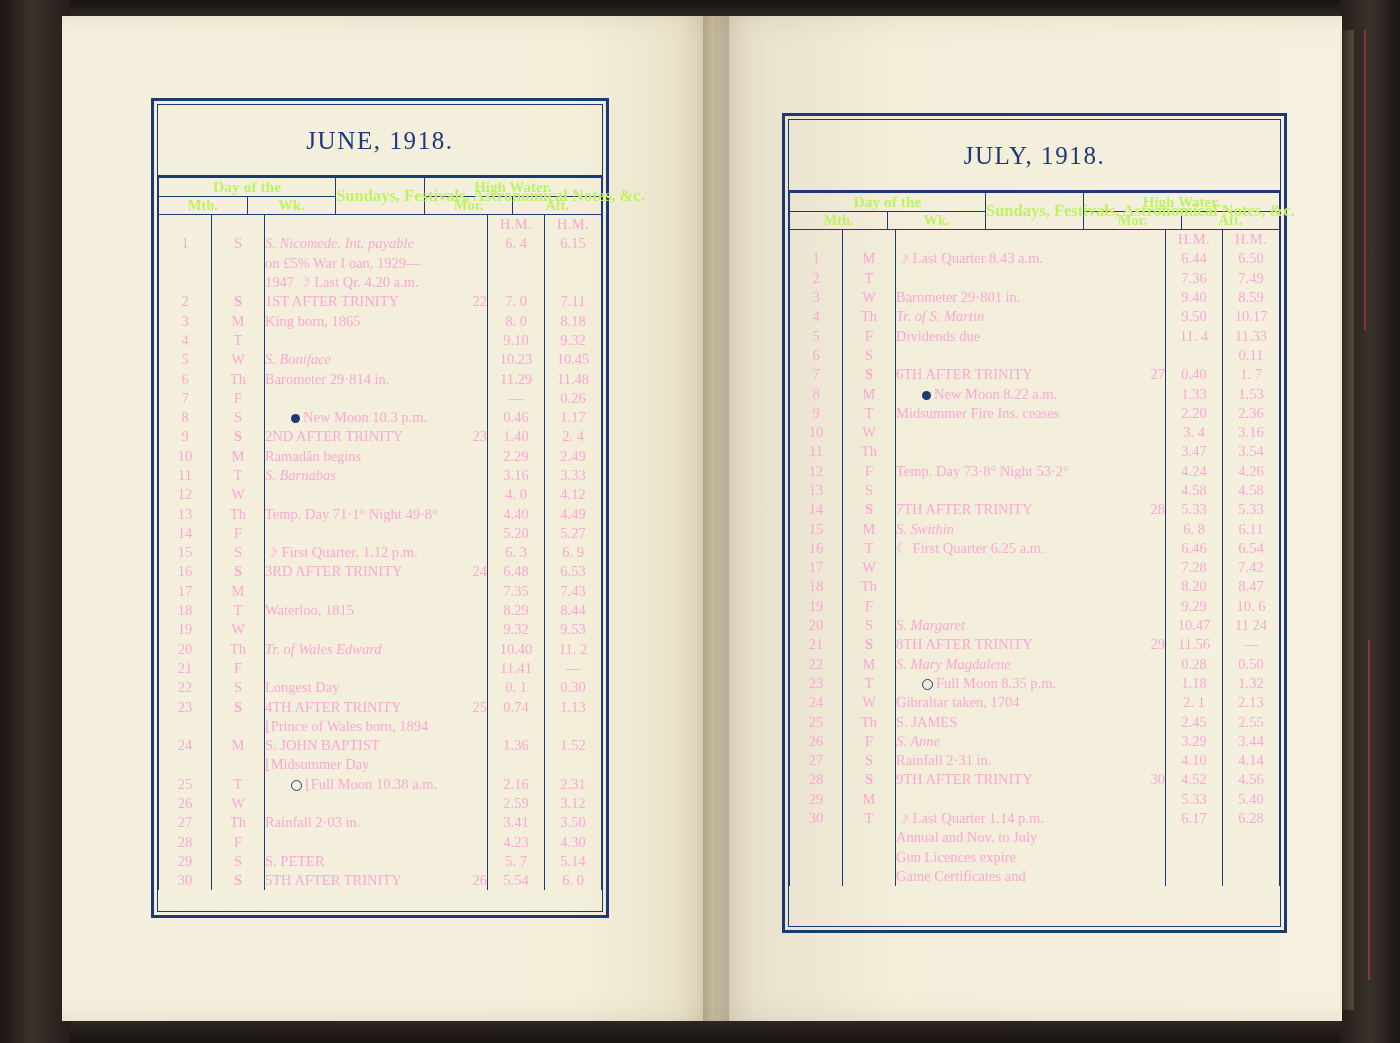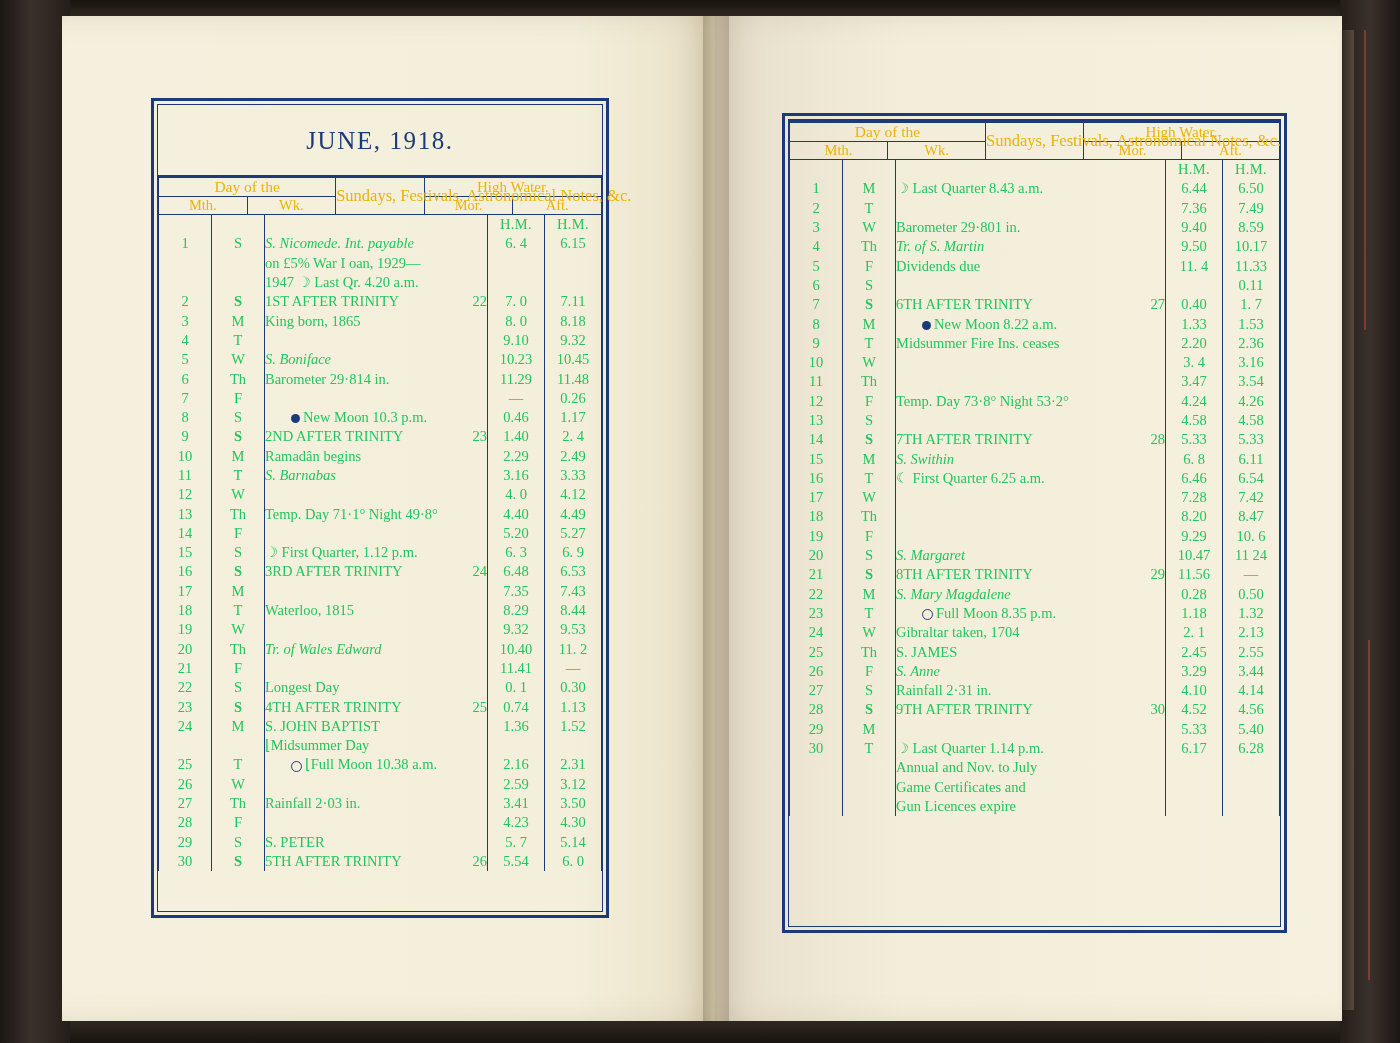--- a/index.html
+++ b/index.html
@@ -83,22 +83,23 @@
     font-size:25px;
     letter-spacing:1.6px;
     padding:22px 0 20px 0;
     font-family:"Liberation Serif", serif;
   }
   .rule{height:2px;background:#1d3a78;margin:0;}
 
   table.cal{
     border-collapse:collapse;
     width:100%;
-    color:#eab308;
+    color:#bef264;
     table-layout:fixed;
+    font-weight:bold;
   }
   table.cal td, table.cal th{
     border:1px solid #1d3a78;
     padding:0;
     vertical-align:middle;
   }
   
   .hdr td{
     text-align:center;
     font-size:15px;
@@ -114,21 +115,21 @@
   .col-mor{width:56px;}
   .col-aft{width:56px;}
 
   
   .body-wrap{
     position:relative;
     flex:1;
   }
   table.body{
     border-collapse:collapse;width:100%;table-layout:fixed;
-    color:#22c55e;
+    color:#f9a8d4;
   }
   table.body td{
     border-left:1px solid #1d3a78;
     border-right:1px solid #1d3a78;
     padding:0;
     height:19.3px;
     font-size:14.5px;
     vertical-align:middle;
   }
   td.mth{width:52px;text-align:center;font-size:13px;}
@@ -366,20 +367,27 @@
                 <td class="aft">0.30</td>
               </tr>
               <tr>
                 <td class="mth">23</td>
                 <td class="wk sunday">S</td>
                 <td class="notes  sc">4TH AFTER TRINITY<span class="num-right">25</span></td>
                 <td class="mor">0.74</td>
                 <td class="aft">1.13</td>
               </tr>
               <tr>
+                <td class="mth"></td>
+                <td class="wk"></td>
+                <td class="notes ">⌊Prince of Wales born, 1894</td>
+                <td class="mor"></td>
+                <td class="aft"></td>
+              </tr>
+              <tr>
                 <td class="mth">24</td>
                 <td class="wk">M</td>
                 <td class="notes sc">S. JOHN BAPTIST</td>
                 <td class="mor">1.36</td>
                 <td class="aft">1.52</td>
               </tr>
               <tr>
                 <td class="mth"></td>
                 <td class="wk"></td>
                 <td class="notes ">⌊Midsummer Day</td>
@@ -429,20 +437,21 @@
                 <td class="aft">6. 0</td>
               </tr>
             </tbody>
           </table>
       </div>
     </div>
   </div>
 
   <div class="frame" id="frame-july">
     <div class="frame-inner">
+      <div class="month-title">JULY, 1918.</div>
       <div class="rule"></div>
       <table class="cal">
         <tbody>
             <tr class="hdr">
           <td colspan="2" class="day-of"><span>Day of the</span></td>
           <td rowspan="2" class="notes"><span>Sundays, Festivals, Astronomical Notes, &amp;c.</span></td>
           <td colspan="2" class="hw"><span>High Water.</span></td>
         </tr>
         <tr class="sub">
           <td class="col-mth"><span>Mth.</span></td>
@@ -675,28 +684,28 @@
               <tr>
                 <td class="mth"></td>
                 <td class="wk"></td>
                 <td class="notes ">Annual and Nov. to July</td>
                 <td class="mor"></td>
                 <td class="aft"></td>
               </tr>
               <tr>
                 <td class="mth"></td>
                 <td class="wk"></td>
-                <td class="notes ">Game   Certificates   and</td>
+                <td class="notes ">Gun Licences expire</td>
                 <td class="mor"></td>
                 <td class="aft"></td>
               </tr>
               <tr>
                 <td class="mth"></td>
                 <td class="wk"></td>
-                <td class="notes ">Gun Licences expire</td>
+                <td class="notes ">Game   Certificates   and</td>
                 <td class="mor"></td>
                 <td class="aft"></td>
               </tr>
             </tbody>
           </table>
       </div>
     </div>
   </div>
 </div>
 

